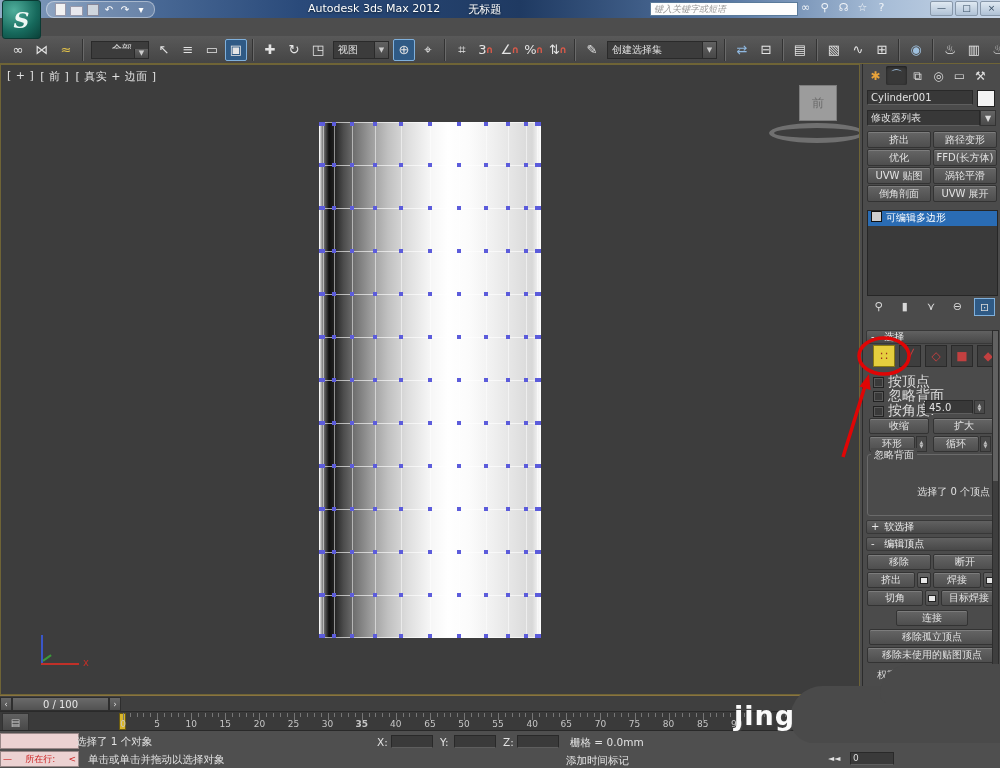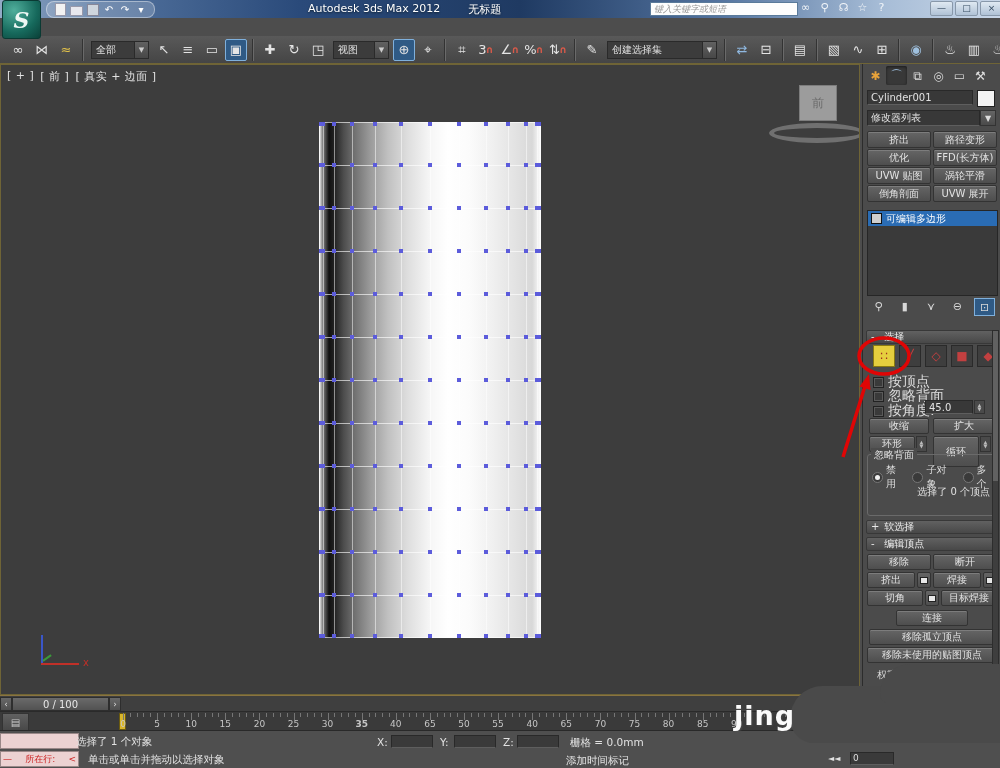--- a/index.html
+++ b/index.html
@@ -74,21 +74,21 @@
   .btn{background:linear-gradient(#656565,#4e4e4e);border:1px solid #333;box-shadow:inset 0 1px 0 rgba(255,255,255,.16);
     border-radius:2px;color:#e2e2e2;font-size:10px;text-align:center;box-sizing:border-box;
     display:flex;align-items:center;justify-content:center;white-space:nowrap;overflow:hidden;}
   .sbtn{width:14px;flex:none;background:linear-gradient(#656565,#4e4e4e);border:1px solid #333;border-radius:2px;
     display:flex;align-items:center;justify-content:center;box-sizing:border-box;}
   .sbtn i{width:6px;height:5px;background:#e8e8e8;border:1px solid #222;}
   .ddarrow{width:16px;background:linear-gradient(#656565,#4a4a4a);border:1px solid #333;color:#ddd;font-size:8px;
     display:flex;align-items:center;justify-content:center;box-sizing:border-box;}
   .swatch{background:#f4f4f4;border:1px solid #222;}
   .stackbox{position:absolute;left:4px;top:146px;width:129px;height:84px;background:#3a3a3a;border:1px solid #262626;}
-  .stackrow{height:15px;background:#2a6cb4;color:#fff;display:flex;align-items:center;gap:4px;padding-left:3px;font-size:10px;}
+  .stackrow{height:15px;background:#2a6cb4;color:#fff;display:flex;align-items:flex-start;gap:4px;padding-left:3px;font-size:10px;}
   .stackrow .sic{width:9px;height:9px;background:#cfcfcf;border:1px solid #111;flex:none;}
   .stools{position:absolute;left:6px;top:234px;width:126px;display:flex;justify-content:space-between;}
   .stool{width:19px;height:16px;display:flex;align-items:center;justify-content:center;color:#d8d8d8;font-size:11px;}
   .stool.active{background:#2f5a85;border:1px solid #7fb0dc;}
   .roll{position:absolute;left:3px;width:131px;height:14px;background:linear-gradient(#616161,#484848);
     border:1px solid #383838;border-radius:2px;font-size:10px;color:#ececec;line-height:12px;padding-left:4px;box-sizing:border-box;}
   .roll b{display:inline-block;width:10px;font-weight:normal;color:#e8e8e8;}
   .subobj{position:absolute;left:10px;top:281px;display:flex;gap:4px;}
   .soi{width:20px;height:20px;background:#3e3e3e;border:1px solid #2a2a2a;color:#c24040;
     display:flex;align-items:center;justify-content:center;font-size:12px;}
@@ -178,21 +178,21 @@
     <span class="qi">↷</span>
     <span class="qi">▾</span>
   </div>
 
 
   <div class="toolbar" id="toolbar">
       <div class="tool-ico">∞</div>
       <div class="tool-ico">⋈</div>
       <div class="tool-ico" style="color: rgb(224, 192, 74);">≈</div>
       <div class="tool-sep"></div>
-      <div class="tool-dd" style="width: 52px;">
+      <div class="tool-dd" style="width: 52px; flex-direction: column;">
         <div style="overflow: hidden; white-space: nowrap;">全部</div>
         <div class="dda">▼</div>
       </div>
       <div class="tool-ico">↖</div>
       <div class="tool-ico">≡</div>
       <div class="tool-ico">▭</div>
       <div class="tool-ico active">▣</div>
       <div class="tool-sep"></div>
       <div class="tool-ico">✚</div>
       <div class="tool-ico">↻</div>
@@ -510,42 +510,28 @@
         <span>▲</span>
         <span>▼</span>
       </div>
     <div class="btn abs" style="left:6px;top:354px;width:60px;height:16px;">收缩</div>
     <div class="btn abs" style="left:70px;top:354px;width:62px;height:16px;">扩大</div>
     <div class="btn abs" style="left:6px;top:372px;width:46px;height:16px;">环形</div>
     <div class="spin abs" style="left:53px;top:372px;height:16px;">
         <span>▲</span>
         <span>▼</span>
       </div>
-    <div class="btn abs" style="left:70px;top:372px;width:46px;height:31px;">循环</div>
+    <div class="btn abs" style="left:70px;top:372px;width:46px;height:16px;">循环</div>
     <div class="spin abs" style="left:117px;top:372px;height:16px;">
         <span>▲</span>
         <span>▼</span>
       </div>
 
     <div class="pgroup">
       <span class="legend">忽略背面</span>
-      <div class="radios" id="previewradios">
-          <div class="radio sel">
-            <i></i>
-            <div>禁用</div>
-          </div>
-          <div class="radio">
-            <i></i>
-            <div>子对象</div>
-          </div>
-          <div class="radio">
-            <i></i>
-            <div>多个</div>
-          </div>
-        </div>
       <div class="pstatus">选择了 0 个顶点</div>
     </div>
 
     <div class="roll" style="top:456px;">
       <b>+</b>
       <span>软选择</span>
     </div>
     <div class="roll" style="top:473px;">
       <b>-</b>
       <span>编辑顶点</span>

